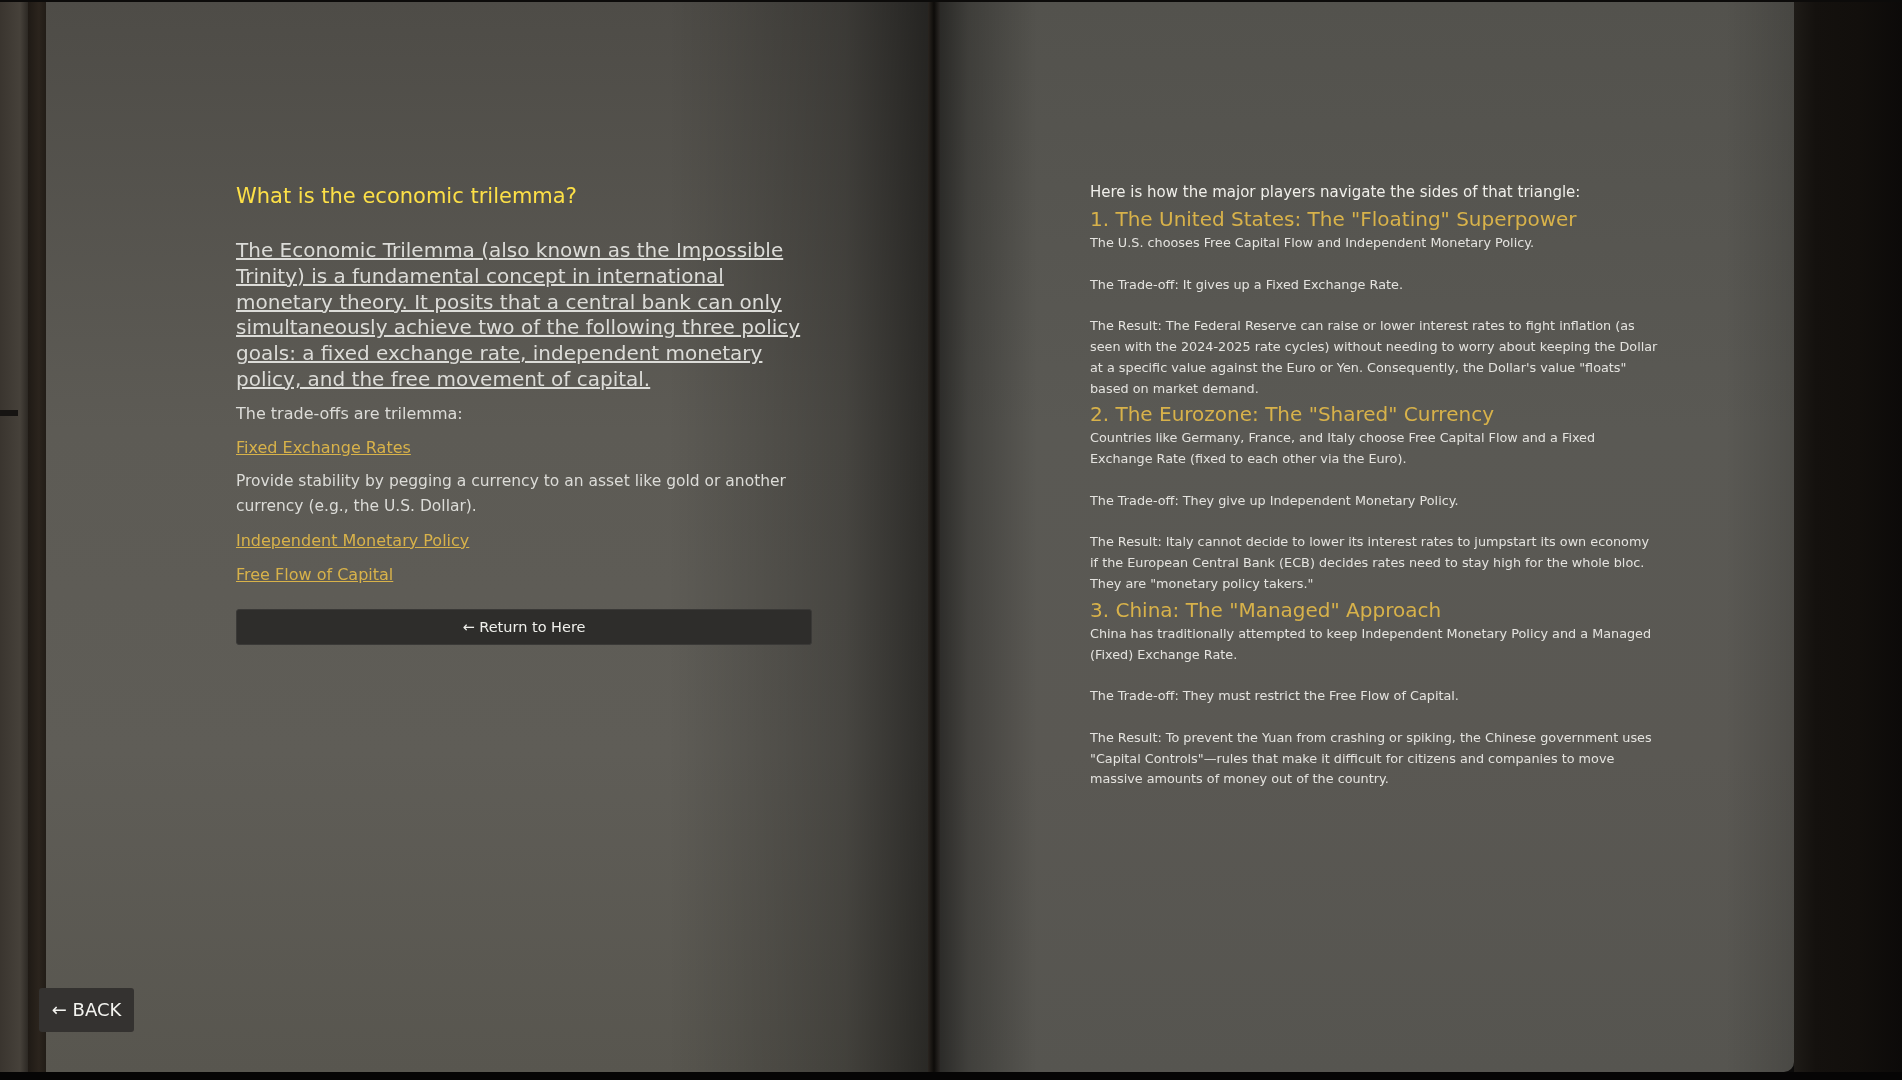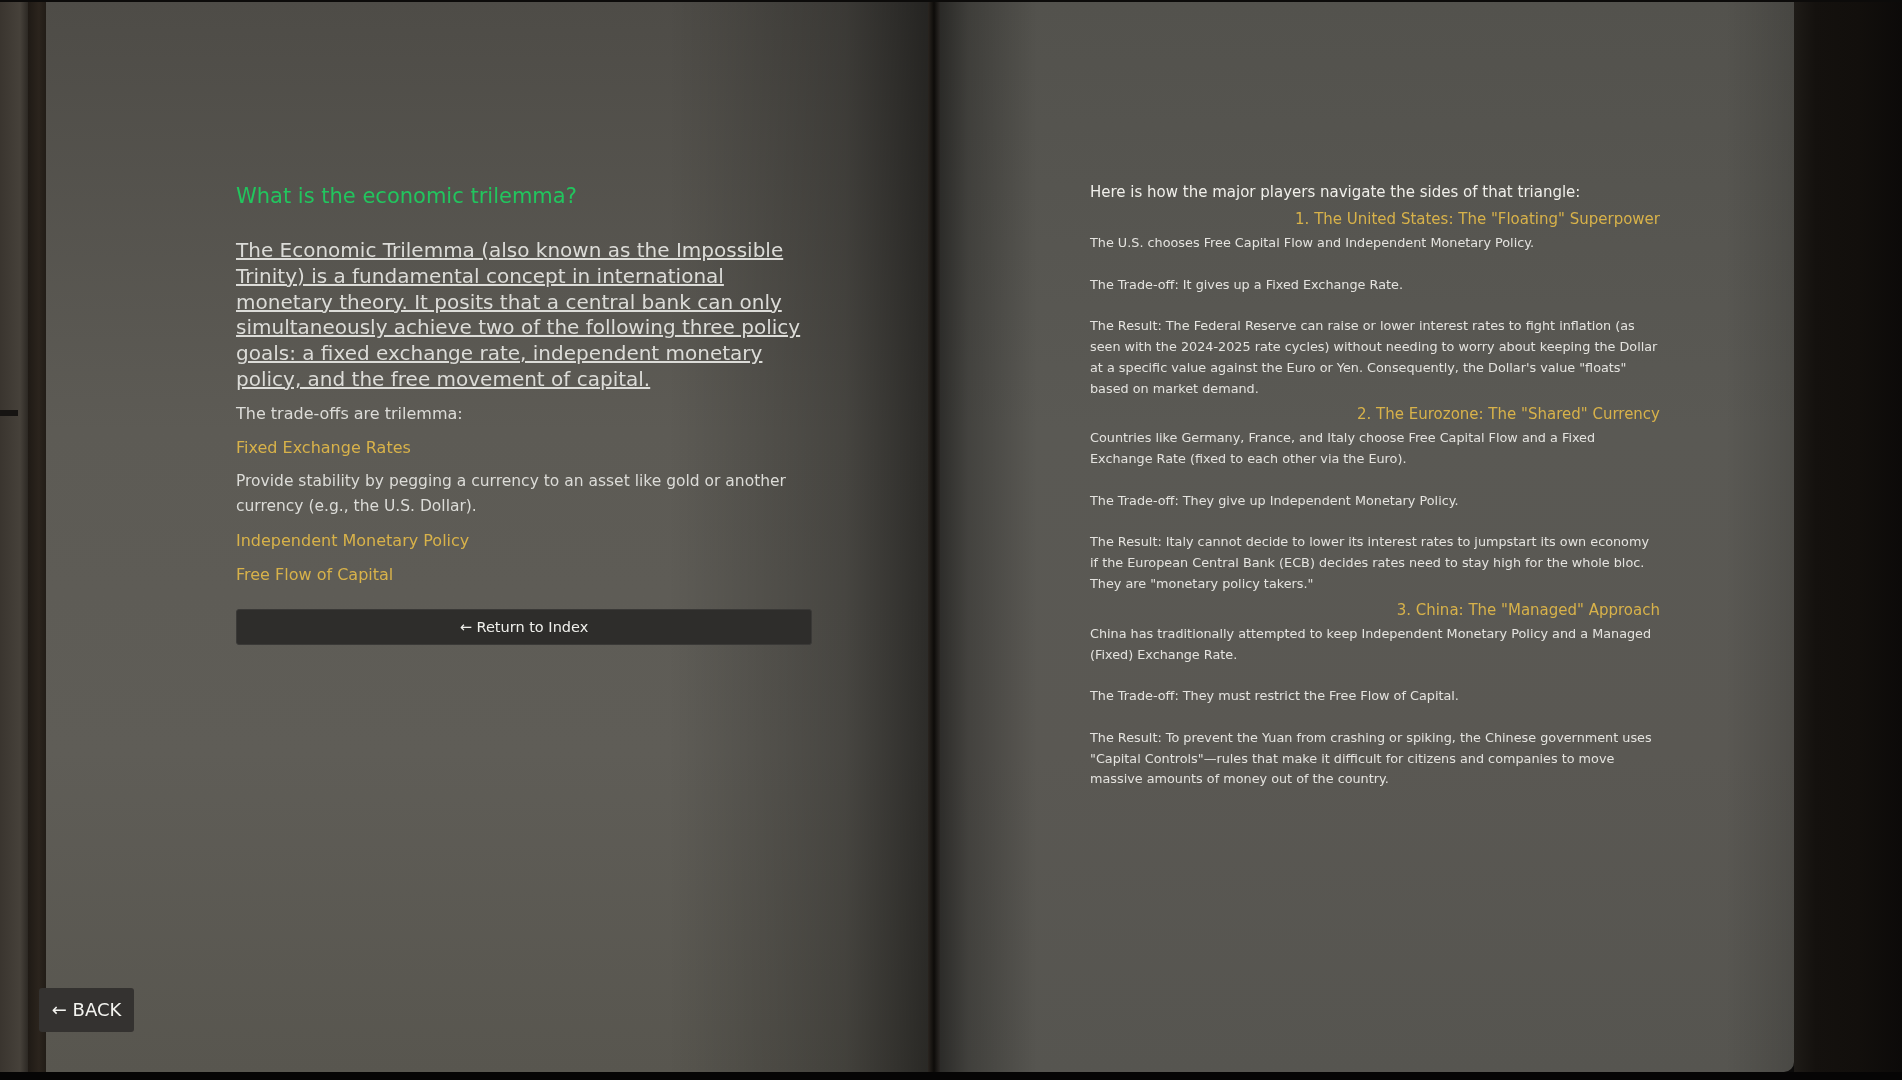--- a/index.html
+++ b/index.html
@@ -54,52 +54,52 @@
     .bottom-edge {
       position: absolute; left: 0; top: 1072px; width: 1902px; height: 8px; background: #060505;
     }
 
     
     .left-content {
       position: absolute; left: 236px; top: 178px; width: 576px;
       color: #dcdcd8;
     }
     .left-content h1 {
-      margin: 0; font-size: 21px; font-weight: normal; color: #22c55e;
+      margin: 0; font-size: 21px; font-weight: normal; color: #fde047;
       line-height: 36px;
     }
     .left-content .intro {
       margin: 24px 0 0 0; font-size: 20px; line-height: 25.8px; text-decoration: underline;
     }
     .left-content .para {
       margin: 8px 0 0 0; font-size: 16px; line-height: 25px;
     }
     .left-content h2 {
-      margin: 10px 0 0 0; font-size: 16px; font-weight: normal; color: #d8b24a; line-height: 24px;
+      margin: 10px 0 0 0; font-size: 16px; font-weight: normal; color: #d8b24a; line-height: 24px; text-decoration: underline;
     }
     .left-content .desc {
       margin: 9px 0 0 0; font-size: 15.5px; line-height: 25px;
     }
     .return-btn {
       display: block; margin-top: 22px; width: 576px; height: 36px;
       background: #2e2d2b; border: 1px solid #3a3937; border-radius: 3px;
       color: #f0f0ec; font-size: 14.5px; text-align: center; line-height: 35px;
       box-sizing: border-box; cursor: pointer;
     }
 
     
     .right-content {
       position: absolute; left: 1090px; top: 180px; width: 570px;
       color: #e4e3df;
     }
     .right-content .lead {
       margin: 0; font-size: 15px; line-height: 24px; color: #f0efea;
     }
     .right-content h3 {
-      margin: 4px 0 0 0; font-size: 15px; font-weight: normal; color: #d8b24a; line-height: 22px; text-align: right;
+      margin: 4px 0 0 0; font-size: 20px; font-weight: normal; color: #d8b24a; line-height: 22px;
     }
     .right-content .rp {
       margin: 3px 0 0 0; font-size: 12.8px; line-height: 20.8px; white-space: pre-line;
     }
 
     .back-btn {
       position: absolute; left: 39px; top: 988px; width: 95px; height: 44px;
       background: #343230; border-radius: 3px;
       color: #f4f4f0; font-size: 18px; text-align: center; line-height: 44px;
       cursor: pointer;
@@ -124,21 +124,21 @@
     <p class="intro">The Economic Trilemma (also known as the Impossible Trinity) is a fundamental concept in international monetary theory. It posits that a central bank can only simultaneously achieve two of the following three policy goals: a fixed exchange rate, independent monetary policy, and the free movement of capital.</p>
     <p class="para">The trade-offs are trilemma:</p>
 
     <h2>Fixed Exchange Rates</h2>
     <p class="desc">Provide stability by pegging a currency to an asset like gold or another currency (e.g., the U.S. Dollar).</p>
 
     <h2>Independent Monetary Policy</h2>
 
     <h2>Free Flow of Capital</h2>
 
-    <div class="return-btn">← Return to Index</div>
+    <div class="return-btn">← Return to Here</div>
   </div>
 
   <div class="right-content">
     <p class="lead">Here is how the major players navigate the sides of that triangle:</p>
 
     <h3>1. The United States: The "Floating" Superpower</h3>
     <p class="rp">The U.S. chooses Free Capital Flow and Independent Monetary Policy.
 
 The Trade-off: It gives up a Fixed Exchange Rate.
 

